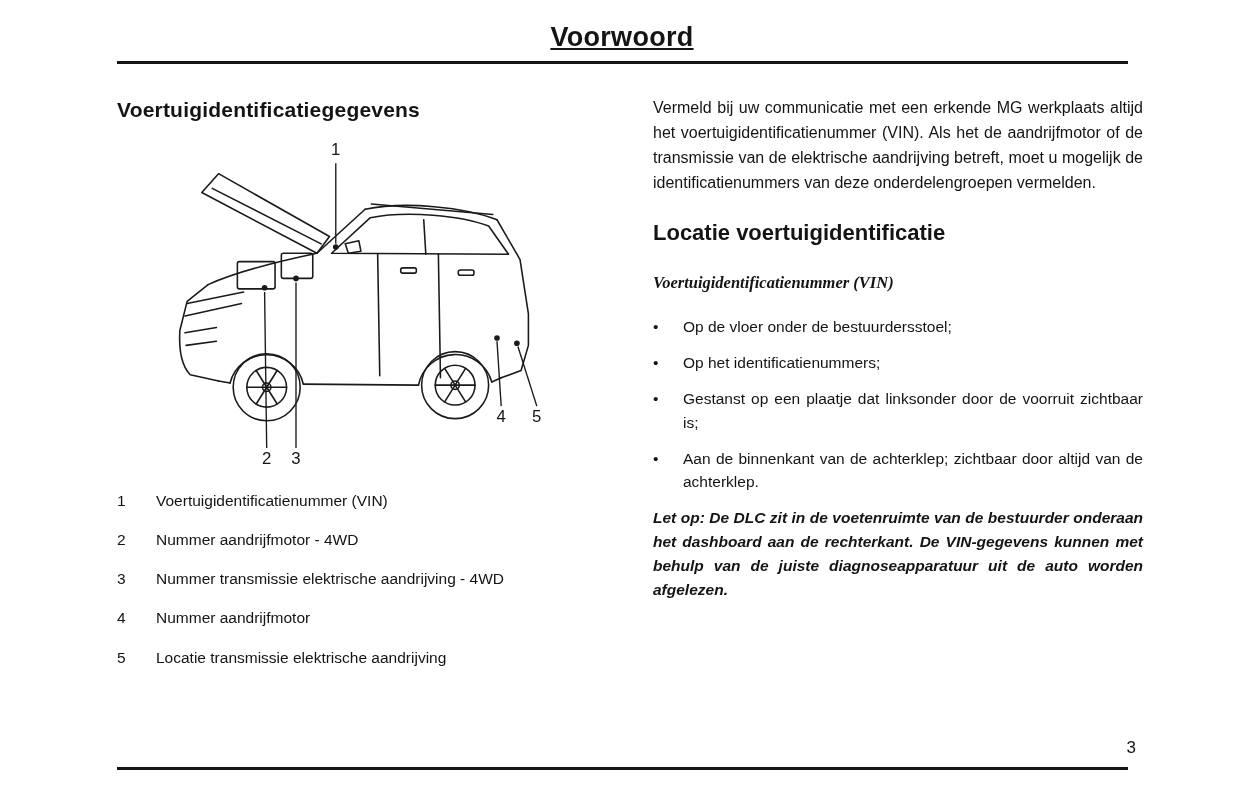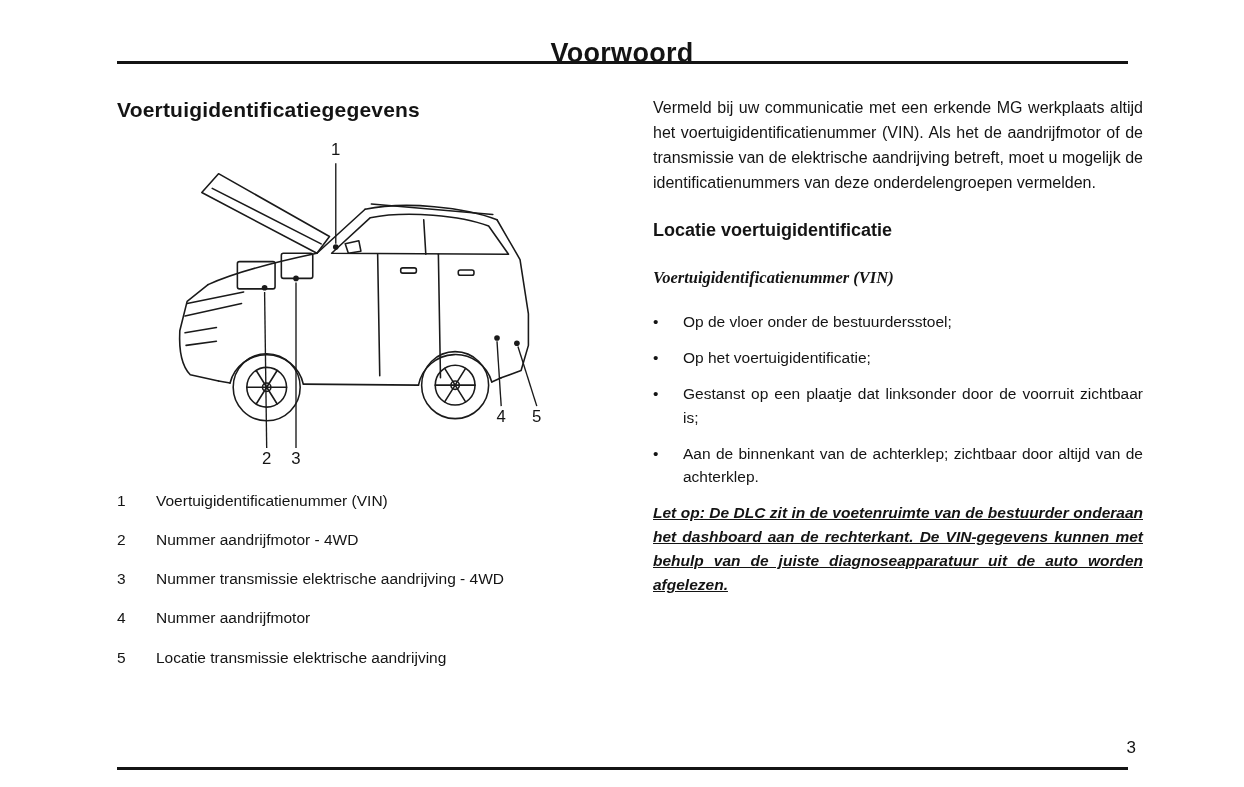--- a/index.html
+++ b/index.html
@@ -8,24 +8,25 @@
   .page {
     position: relative;
     width: 1244px;
     height: 787px;
     background: #ffffff;
     overflow: hidden;
     margin: 0 auto;
   }
   .header-title {
     text-align: center;
-    padding-top: 38px;
+    padding-top: 22px;
     font-size: 27px;
     font-weight: 700;
     letter-spacing: 0.3px;
+    text-decoration: underline;
   }
   .header-rule {
     position: absolute;
     left: 117px;
     width: 1011px;
     top: 61px;
     height: 3px;
     background: #141414;
   }
   .content {
@@ -65,21 +66,21 @@
   .legend-num { width: 39px; flex: 0 0 39px; }
   .legend-label { flex: 1; }
 
   .para {
     font-size: 16px;
     line-height: 1.56;
     text-align: justify;
   }
   .col-right .intro { margin-top: 4px; }
   .col-right .section-title2 {
-    font-size: 18px;
+    font-size: 22px;
     font-weight: 700;
     margin-top: 24px;
   }
   .col-right .vin-subhead {
     font-family: "Liberation Serif", serif;
     font-style: italic;
     font-weight: 700;
     font-size: 16.5px;
     margin-top: 27px;
   }
@@ -92,21 +93,20 @@
   }
   .bullet-glyph { width: 30px; flex: 0 0 30px; }
   .bullet-text { flex: 1; text-align: justify; }
   .note {
     margin-top: 0;
     font-size: 15.5px;
     line-height: 1.55;
     font-weight: 700;
     font-style: italic;
     text-align: justify;
-    text-decoration: underline;
   }
 
   .footer-rule {
     position: absolute;
     left: 117px;
     width: 1011px;
     top: 767px;
     height: 3px;
     background: #141414;
   }
@@ -240,21 +240,21 @@
       <div class="section-title2">Locatie voertuigidentificatie</div>
       <div class="vin-subhead">Voertuigidentificatienummer (VIN)</div>
 
       <div class="bullets">
         <div class="bullet-item">
           <span class="bullet-glyph">•</span>
           <span class="bullet-text">Op de vloer onder de bestuurdersstoel;</span>
         </div>
         <div class="bullet-item">
           <span class="bullet-glyph">•</span>
-          <span class="bullet-text">Op het voertuigidentificatie;</span>
+          <span class="bullet-text">Op het identificatienummers;</span>
         </div>
         <div class="bullet-item">
           <span class="bullet-glyph">•</span>
           <span class="bullet-text">Gestanst op een plaatje dat linksonder door de voorruit zichtbaar is;</span>
         </div>
         <div class="bullet-item">
           <span class="bullet-glyph">•</span>
           <span class="bullet-text">Aan de binnenkant van de achterklep; zichtbaar door altijd van de achterklep.</span>
         </div>
       </div>

